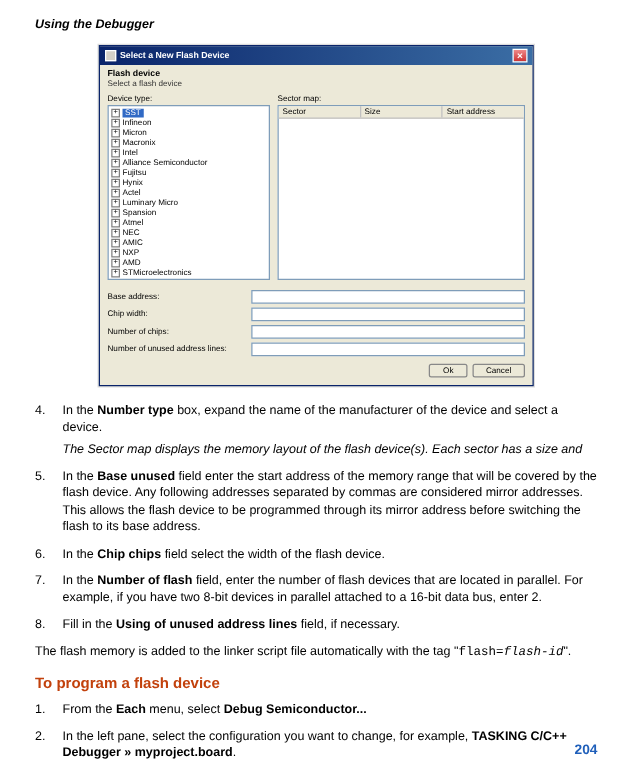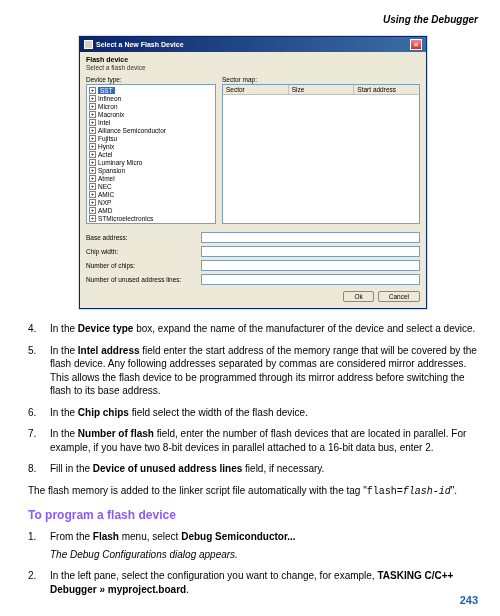--- a/index.html
+++ b/index.html
@@ -7,21 +7,21 @@
     font-family: Arial, Helvetica, sans-serif;
     font-size: 10px;
     color: #000;
     background: #fff;
     width: 500px;
     height: 616px;
     position: relative;
     padding: 14px 22px 14px 28px;
   }
   .page-header {
-    text-align: right;
+    text-align: left;
     font-weight: bold;
     font-style: italic;
     font-size: 10px;
     margin-bottom: 10px;
   }
 
   
   .dlg-wrap {
     margin: 0 auto 12px auto;
     width: 350px;
@@ -148,21 +148,21 @@
   .step {
     display: flex;
     margin-bottom: 8px;
     line-height: 1.35;
   }
   .step-num { width: 22px; flex-shrink: 0; }
   .step-body { flex: 1; }
   .italic-note { font-style: italic; margin-top: 4px; }
   .para { margin-bottom: 8px; line-height: 1.35; }
   .h2 {
-    color: #8b5cf6;
+    color: #c2410c;
     font-size: 12px;
     font-weight: bold;
     margin: 10px 0 8px 0;
   }
   .code { font-family: Liberation Mono, monospace; }
   .page-num {
     position: absolute;
     bottom: 10px;
     right: 22px;
     color: #1f5fba;
@@ -295,48 +295,48 @@
         <div class="dlg-btn">Ok</div>
         <div class="dlg-btn">Cancel</div>
       </div>
     </div>
   </div>
 </div>
 
 <div class="steps" id="steps-a">
     <div class="step">
       <div class="step-num">4.</div>
-      <div class="step-body">In the <b>Device type</b> box, expand the name of the manufacturer of the device and select a device.</div>
+      <div class="step-body">In the <b>Number type</b> box, expand the name of the manufacturer of the device and select a device.<div class="italic-note">The Sector map displays the memory layout of the flash device(s). Each sector has a size and</div></div>
     </div>
     <div class="step">
       <div class="step-num">5.</div>
-      <div class="step-body">In the <b>Intel address</b> field enter the start address of the memory range that will be covered by the flash device. Any following addresses separated by commas are considered mirror addresses. This allows the flash device to be programmed through its mirror address before switching the flash to its base address.</div>
+      <div class="step-body">In the <b>Base unused</b> field enter the start address of the memory range that will be covered by the flash device. Any following addresses separated by commas are considered mirror addresses. This allows the flash device to be programmed through its mirror address before switching the flash to its base address.</div>
     </div>
     <div class="step">
       <div class="step-num">6.</div>
       <div class="step-body">In the <b>Chip chips</b> field select the width of the flash device.</div>
     </div>
     <div class="step">
       <div class="step-num">7.</div>
       <div class="step-body">In the <b>Number of flash</b> field, enter the number of flash devices that are located in parallel. For example, if you have two 8-bit devices in parallel attached to a 16-bit data bus, enter 2.</div>
     </div>
     <div class="step">
       <div class="step-num">8.</div>
-      <div class="step-body">Fill in the <b>Device of unused address lines</b> field, if necessary.</div>
+      <div class="step-body">Fill in the <b>Using of unused address lines</b> field, if necessary.</div>
     </div>
   </div>
 
 <div class="para" id="para-after">The flash memory is added to the linker script file automatically with the tag "<span class="code">flash=</span><i class="code">flash-id</i>".</div>
 
 <div class="h2">To program a flash device</div>
 
 <div class="steps" id="steps-b">
     <div class="step">
       <div class="step-num">1.</div>
-      <div class="step-body">From the <b>Flash</b> menu, select <b>Debug Semiconductor...</b><div class="italic-note">The Debug Configurations dialog appears.</div></div>
+      <div class="step-body">From the <b>Each</b> menu, select <b>Debug Semiconductor...</b></div>
     </div>
     <div class="step">
       <div class="step-num">2.</div>
       <div class="step-body">In the left pane, select the configuration you want to change, for example, <b>TASKING C/C++ Debugger » myproject.board</b>.</div>
     </div>
   </div>
 
-<div class="page-num">243</div>
+<div class="page-num">204</div>
 
 </body></html>

